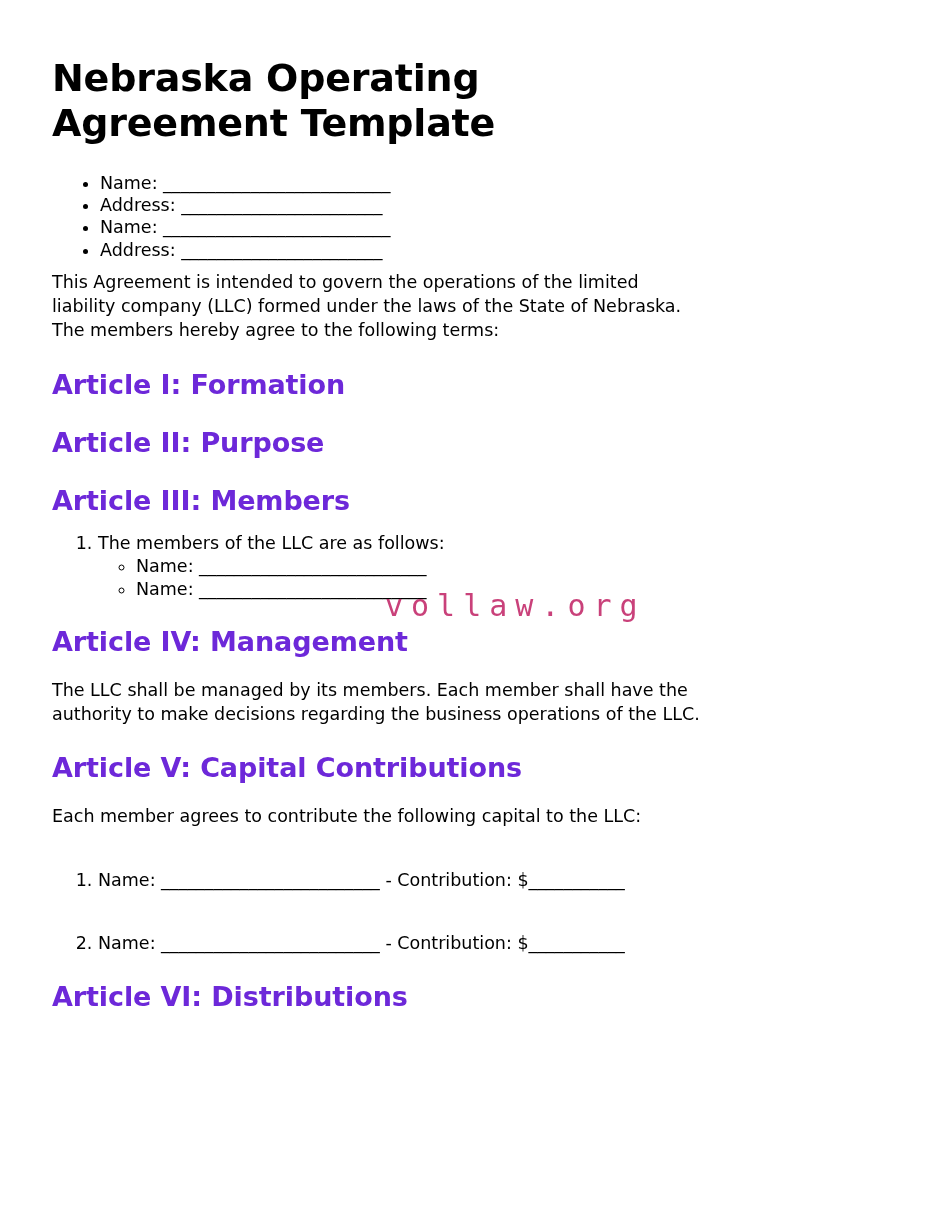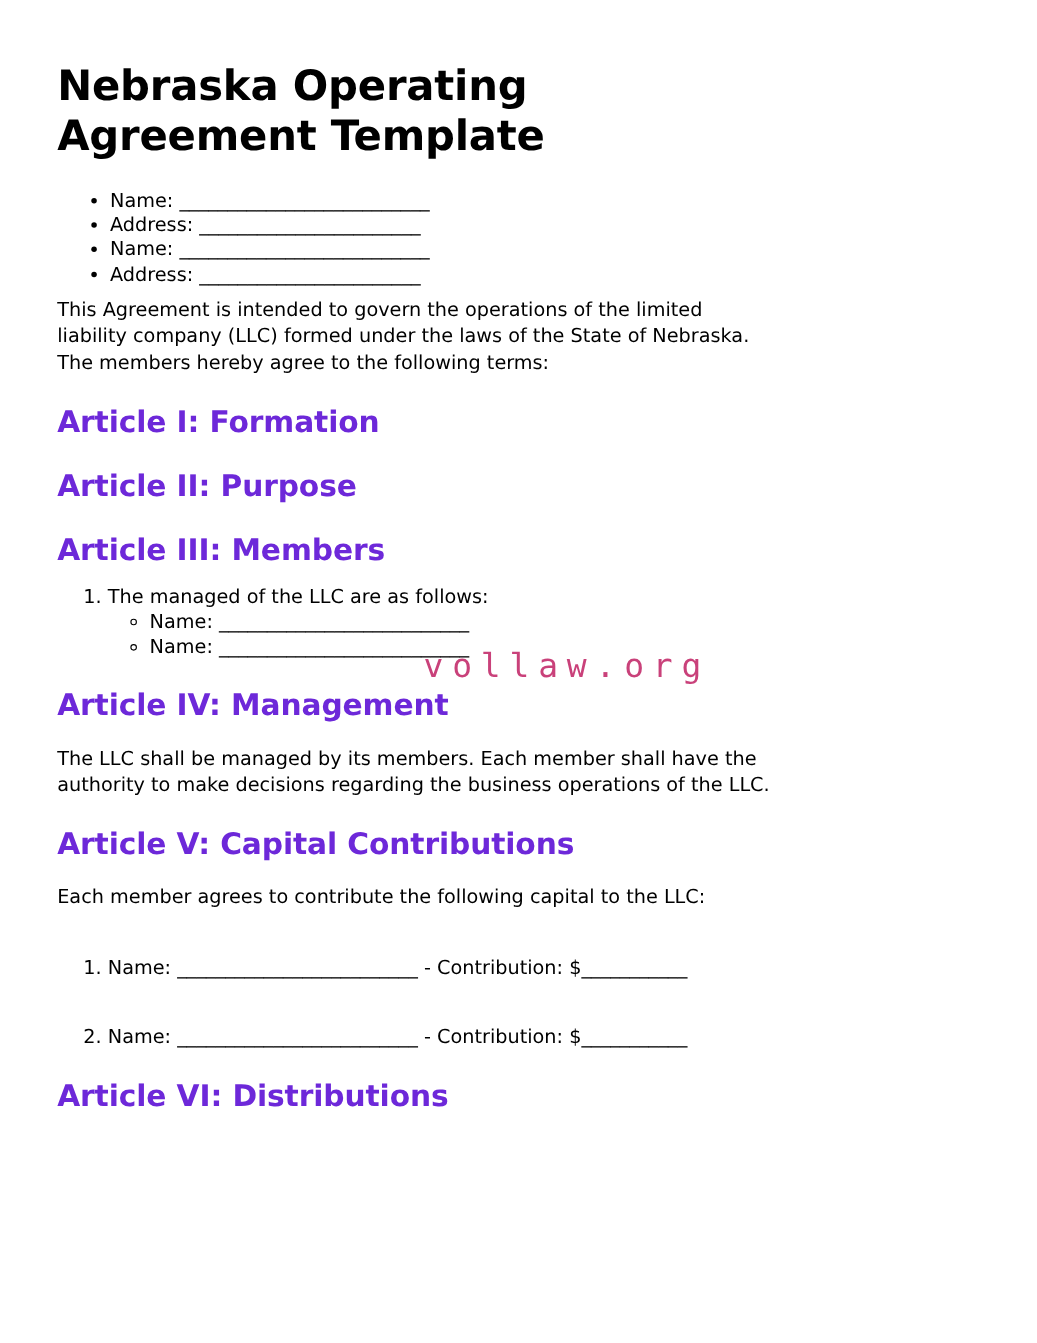--- a/index.html
+++ b/index.html
@@ -128,21 +128,21 @@
 
   <p class="para para-gov">This Agreement is intended to govern the operations of the limited liability company (LLC) formed under the laws of the State of Nebraska. The members hereby agree to the following terms:</p>
 
   <h2 class="article">Article I: Formation</h2>
 
   <h2 class="article">Article II: Purpose</h2>
 
   <h2 class="article">Article III: Members</h2>
   <ol class="numbered">
     <li>
-      <span>The managed of the LLC are as follows:</span>
+      <span>The members of the LLC are as follows:</span>
       <ul class="circles">
         <li class="blank">Name: __________________________</li>
         <li class="blank">Name: __________________________</li>
       </ul>
     </li>
   </ol>
 
   <h2 class="article">Article IV: Management</h2>
   <p class="para">The LLC shall be managed by its members. Each member shall have the authority to make decisions regarding the business operations of the LLC.</p>
 

